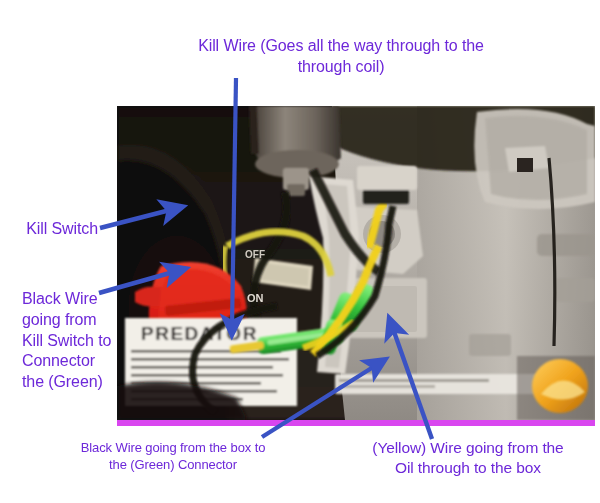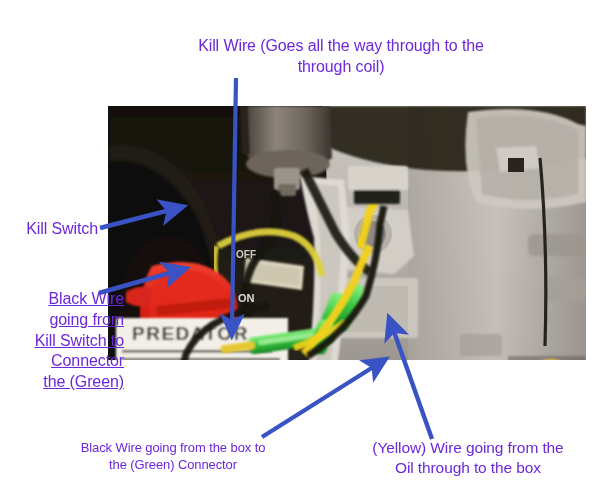--- a/index.html
+++ b/index.html
@@ -45,26 +45,25 @@
   #cap-kill-switch {
     left: 8px;
     top: 211px;
     width: 90px;
     text-align: right;
     font-size: 16px;
     margin-top: 8px;
   }
 
   #cap-black-wire-ks {
-    left: 6px;
+    left: 22px;
     top: 289px;
     width: 118px;
-    text-align: right;
+    text-align: left;
     font-size: 16px;
-    text-decoration: underline;
   }
 
   #cap-black-wire-box {
     left: 18px;
     top: 440px;
     width: 310px;
     text-align: center;
     font-size: 13px;
   }
 
@@ -81,26 +80,26 @@
     position: absolute;
     left: 0; top: 0;
     width: 600px;
     height: 503px;
     pointer-events: none;
   }
 
   
   #photo-wrap {
     position: absolute;
-    left: 108px;
+    left: 117px;
     top: 106px;
     width: 478px;
-    height: 254px;
+    height: 320px;
     overflow: hidden;
-    background: #0f766e;
+    background: #d946ef;
   }
   #photo-svg { display: block; }
 </style>
 </head>
 <body>
 
 <div id="stage">
 
   <div id="photo-wrap">
     <svg id="photo-svg" width="478" height="314" viewBox="0 0 478 314" xmlns="http://www.w3.org/2000/svg">

